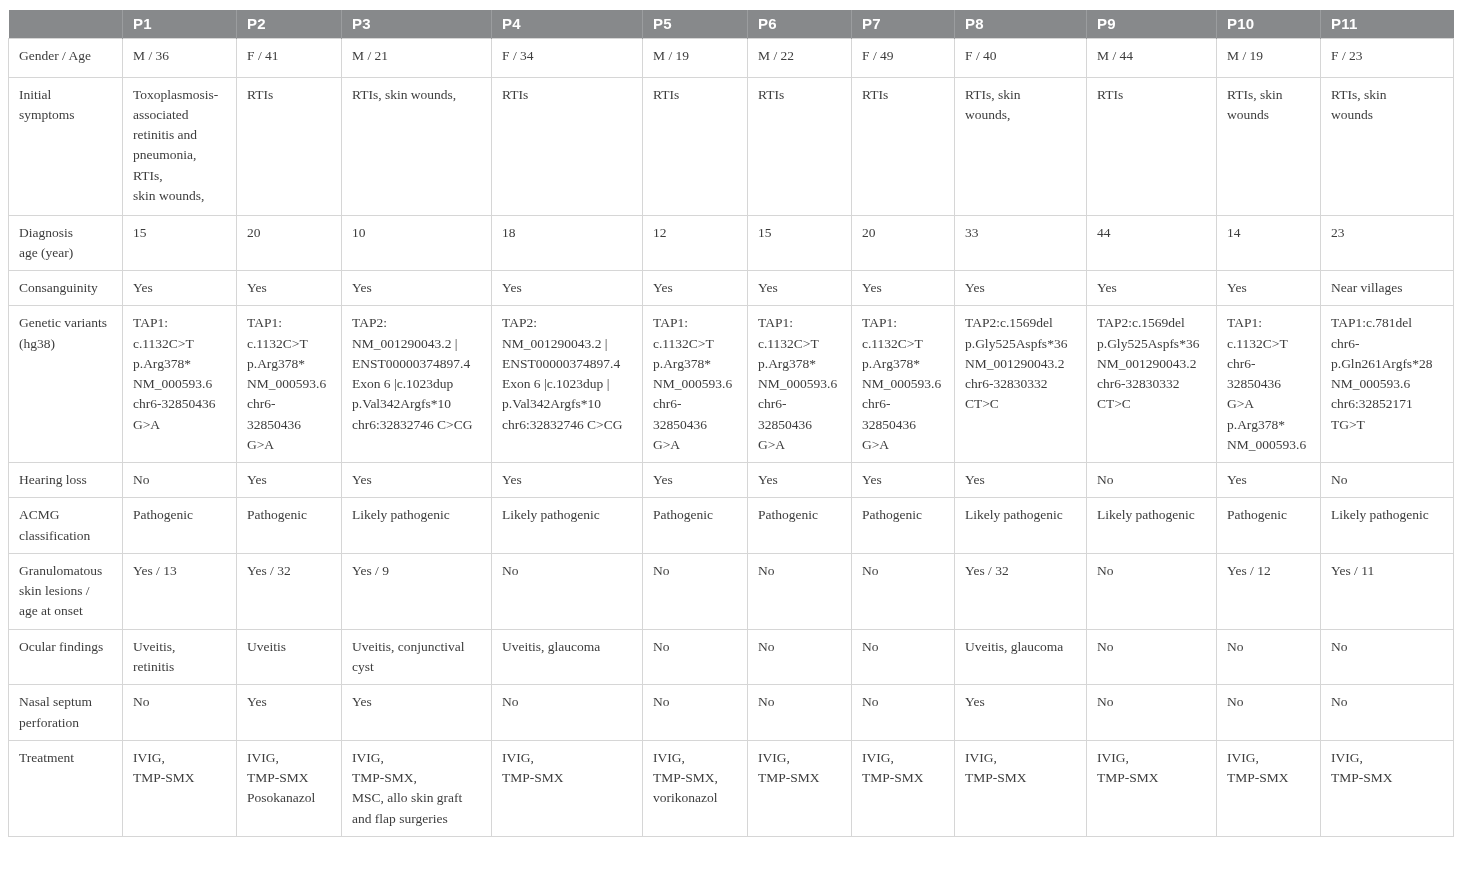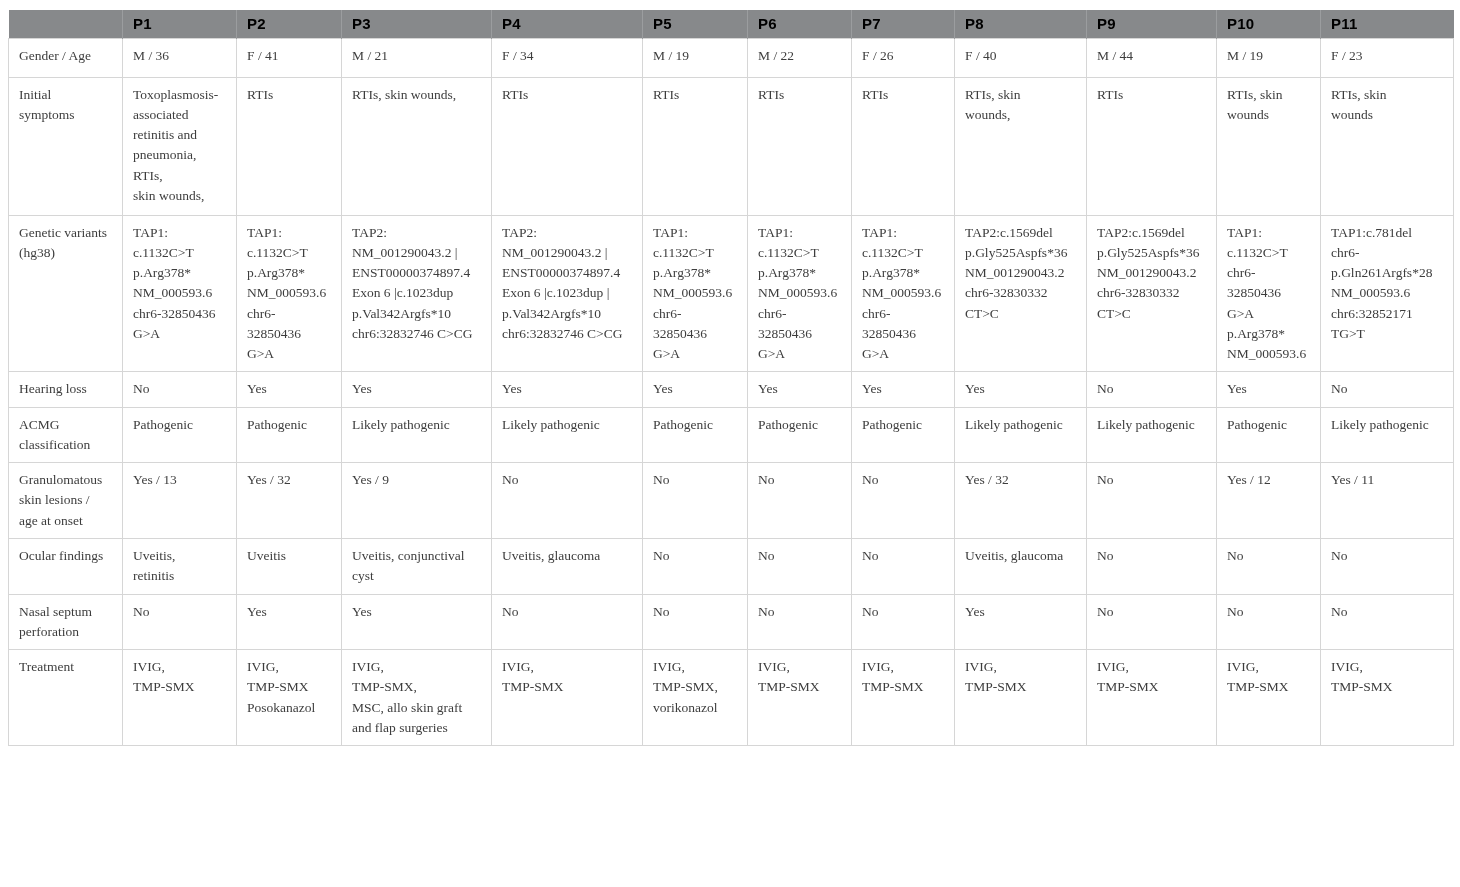--- a/index.html
+++ b/index.html
@@ -19,21 +19,21 @@
   table.ptable {
     border-collapse: collapse;
     table-layout: fixed;
     width: 1445px;
     font-family: "Liberation Serif", serif;
     font-size: 13.5px;
     color: #3d3d3d;
   }
   table.ptable thead th {
     background: #87898b;
-    color: #000000;
+    color: #ffffff;
     font-family: "Liberation Sans", sans-serif;
     font-size: 15px;
     font-weight: 600;
     text-align: left;
     vertical-align: middle;
     padding: 4px 10px;
     height: 28px;
     border-right: 1px solid #9b9d9f;
     box-sizing: border-box;
     letter-spacing: 0.2px;
@@ -89,21 +89,21 @@
     </thead>
     <tbody id="table-body">
         <tr style="height: 39px;">
           <th scope="row">Gender / Age</th>
           <td>M / 36</td>
           <td>F / 41</td>
           <td>M / 21</td>
           <td>F / 34</td>
           <td>M / 19</td>
           <td>M / 22</td>
-          <td>F / 26</td>
+          <td>F / 49</td>
           <td>F / 40</td>
           <td>M / 44</td>
           <td>M / 19</td>
           <td>F / 23</td>
         </tr>
         <tr style="height: 138px;">
           <th scope="row">Initial
 symptoms</th>
           <td>Toxoplasmosis-
 associated
@@ -117,20 +117,49 @@
           <td>RTIs</td>
           <td>RTIs</td>
           <td>RTIs</td>
           <td>RTIs, skin
 wounds,</td>
           <td>RTIs</td>
           <td>RTIs, skin
 wounds</td>
           <td>RTIs, skin
 wounds</td>
+        </tr>
+        <tr style="height: 55px;">
+          <th scope="row">Diagnosis
+age (year)</th>
+          <td>15</td>
+          <td>20</td>
+          <td>10</td>
+          <td>18</td>
+          <td>12</td>
+          <td>15</td>
+          <td>20</td>
+          <td>33</td>
+          <td>44</td>
+          <td>14</td>
+          <td>23</td>
+        </tr>
+        <tr style="height: 34px;">
+          <th scope="row">Consanguinity</th>
+          <td>Yes</td>
+          <td>Yes</td>
+          <td>Yes</td>
+          <td>Yes</td>
+          <td>Yes</td>
+          <td>Yes</td>
+          <td>Yes</td>
+          <td>Yes</td>
+          <td>Yes</td>
+          <td>Yes</td>
+          <td>Near villages</td>
         </tr>
         <tr style="height: 156px;">
           <th scope="row">Genetic variants
 (hg38)</th>
           <td>TAP1:
 c.1132C&gt;T
 p.Arg378*
 NM_000593.6
 chr6-32850436
 G&gt;A</td>

